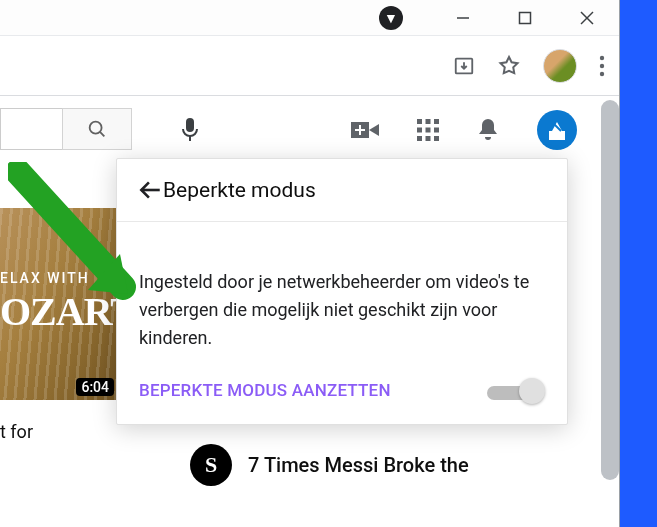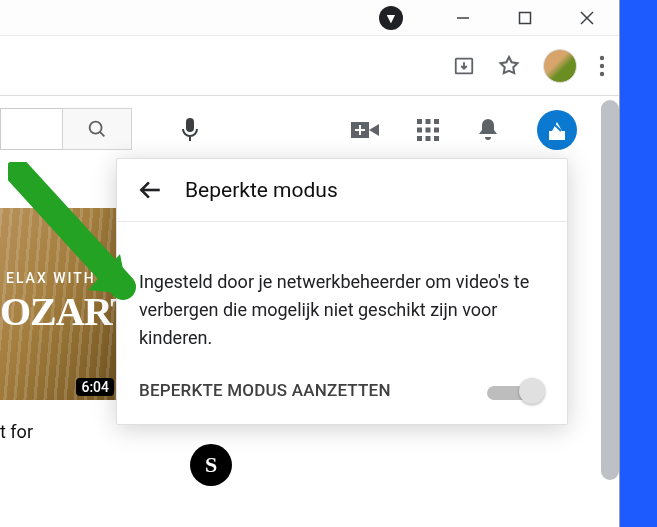--- a/index.html
+++ b/index.html
@@ -119,21 +119,21 @@
     left: 0; top: 112px;
     width: 118px; height: 192px;
     background: linear-gradient(120deg,#b8915a 0%,#a57f3f 40%,#8c6a2f 70%,#705322 100%);
     overflow:hidden;
     color:#fff;
   }
   .thumb::before {
     content:""; position:absolute; inset:0;
     background-image: repeating-linear-gradient(95deg, rgba(255,255,255,0.15) 0 3px, transparent 3px 10px);
   }
-  .thumb-text-1 { position:absolute; left:6px; top:62px; font-size:14px; letter-spacing:2px; font-weight:500;}
+  .thumb-text-1 { position:absolute; left:0; top:62px; font-size:14px; letter-spacing:2px; font-weight:500;}
   .thumb-text-2 { position:absolute; left:0; top:80px; font-family: Georgia, 'Times New Roman', serif; font-size:40px; font-weight:700; letter-spacing:-1px;}
   .thumb-time {
     position:absolute; right:4px; bottom:4px;
     background:#000; color:#fff;
     font-size:14px; padding:1px 5px;
     border-radius:4px; font-weight:500;
   }
   .thumb-title {
     position:absolute;
     left:0; top:324px;
@@ -147,21 +147,20 @@
     left: 116px; top: 62px;
     width: 452px;
     background:#fff;
     border:1px solid #e0e0e0;
     border-radius:2px;
     box-shadow: 0 4px 24px rgba(0,0,0,0.18);
     z-index: 10;
   }
   .pop-head {
     display:flex; align-items:center;
-    gap: 22px;
     padding: 18px 20px;
     border-bottom:1px solid #e8e8e8;
   }
   .pop-back { color:#202124; display:flex; }
   .pop-title { font-size:21px; color:#0f0f0f; }
   .pop-body {
     padding: 22px 22px 24px;
   }
   .pop-desc {
     font-size:18px; line-height:1.55;
@@ -170,21 +169,21 @@
   }
   .pop-row {
     margin-top: 28px;
     display:flex; align-items:center;
     justify-content:space-between;
   }
   .pop-row-label {
     font-size:17px;
     font-weight:500;
     letter-spacing:0.2px;
-    color:#404040;
+    color:#8b5cf6;
   }
   .toggle {
     position:relative;
     width: 58px; height: 20px;
   }
   .toggle-track {
     position:absolute; top:6px; left:0;
     width:44px; height:14px;
     background:#bdbdbd; border-radius:7px;
   }
@@ -327,20 +326,21 @@
       <div class="thumb-text-1">ELAX WITH</div>
       <div class="thumb-text-2">OZART</div>
       <div class="thumb-time">6:04</div>
     </div>
     <div class="thumb-title">t for</div>
 
     <div class="feed-row">
       <div class="feed-ava">
         <span>S</span>
       </div>
+      <div class="feed-title">7 Times Messi Broke the</div>
     </div>
 
     <div class="popover">
       <div class="pop-head">
         <div class="pop-back">
           <svg width="26" height="26" viewBox="0 0 24 24" fill="none" stroke="#202124" stroke-width="2.4">
               <line x1="4" y1="12" x2="21" y2="12"></line>
               <polyline points="11,5 4,12 11,19"></polyline>
             </svg>
         </div>

